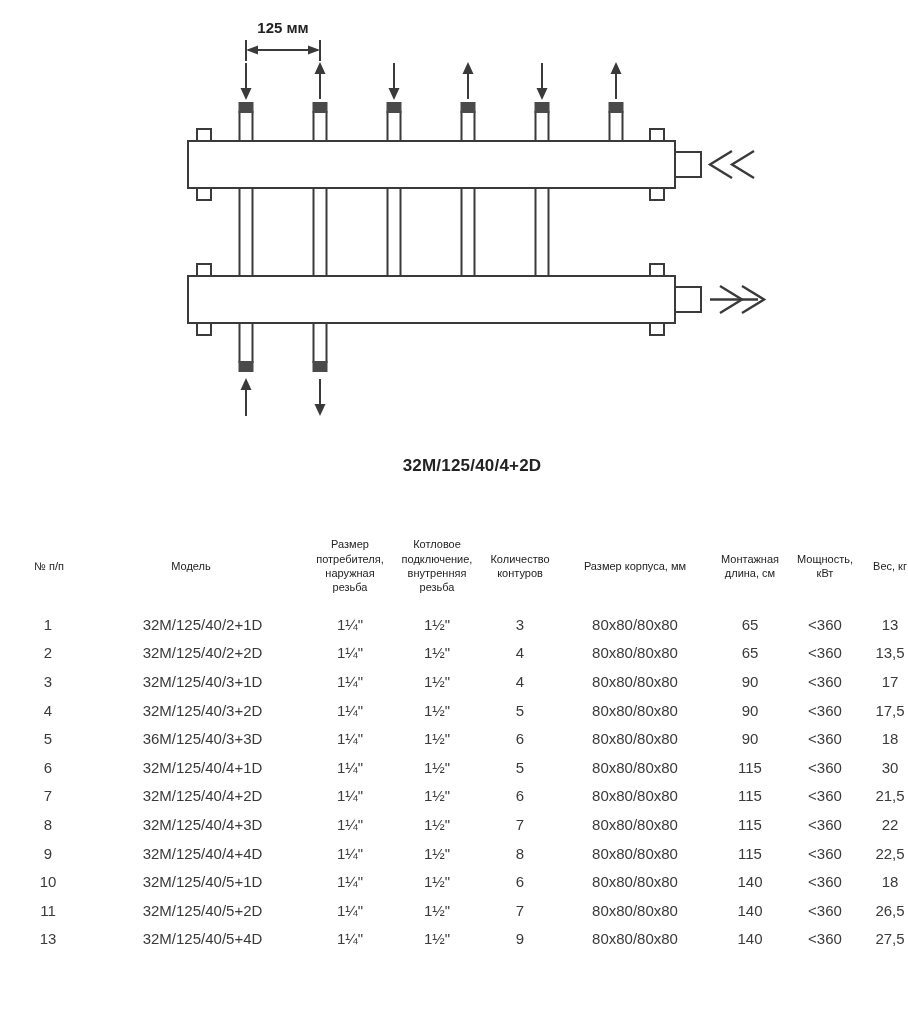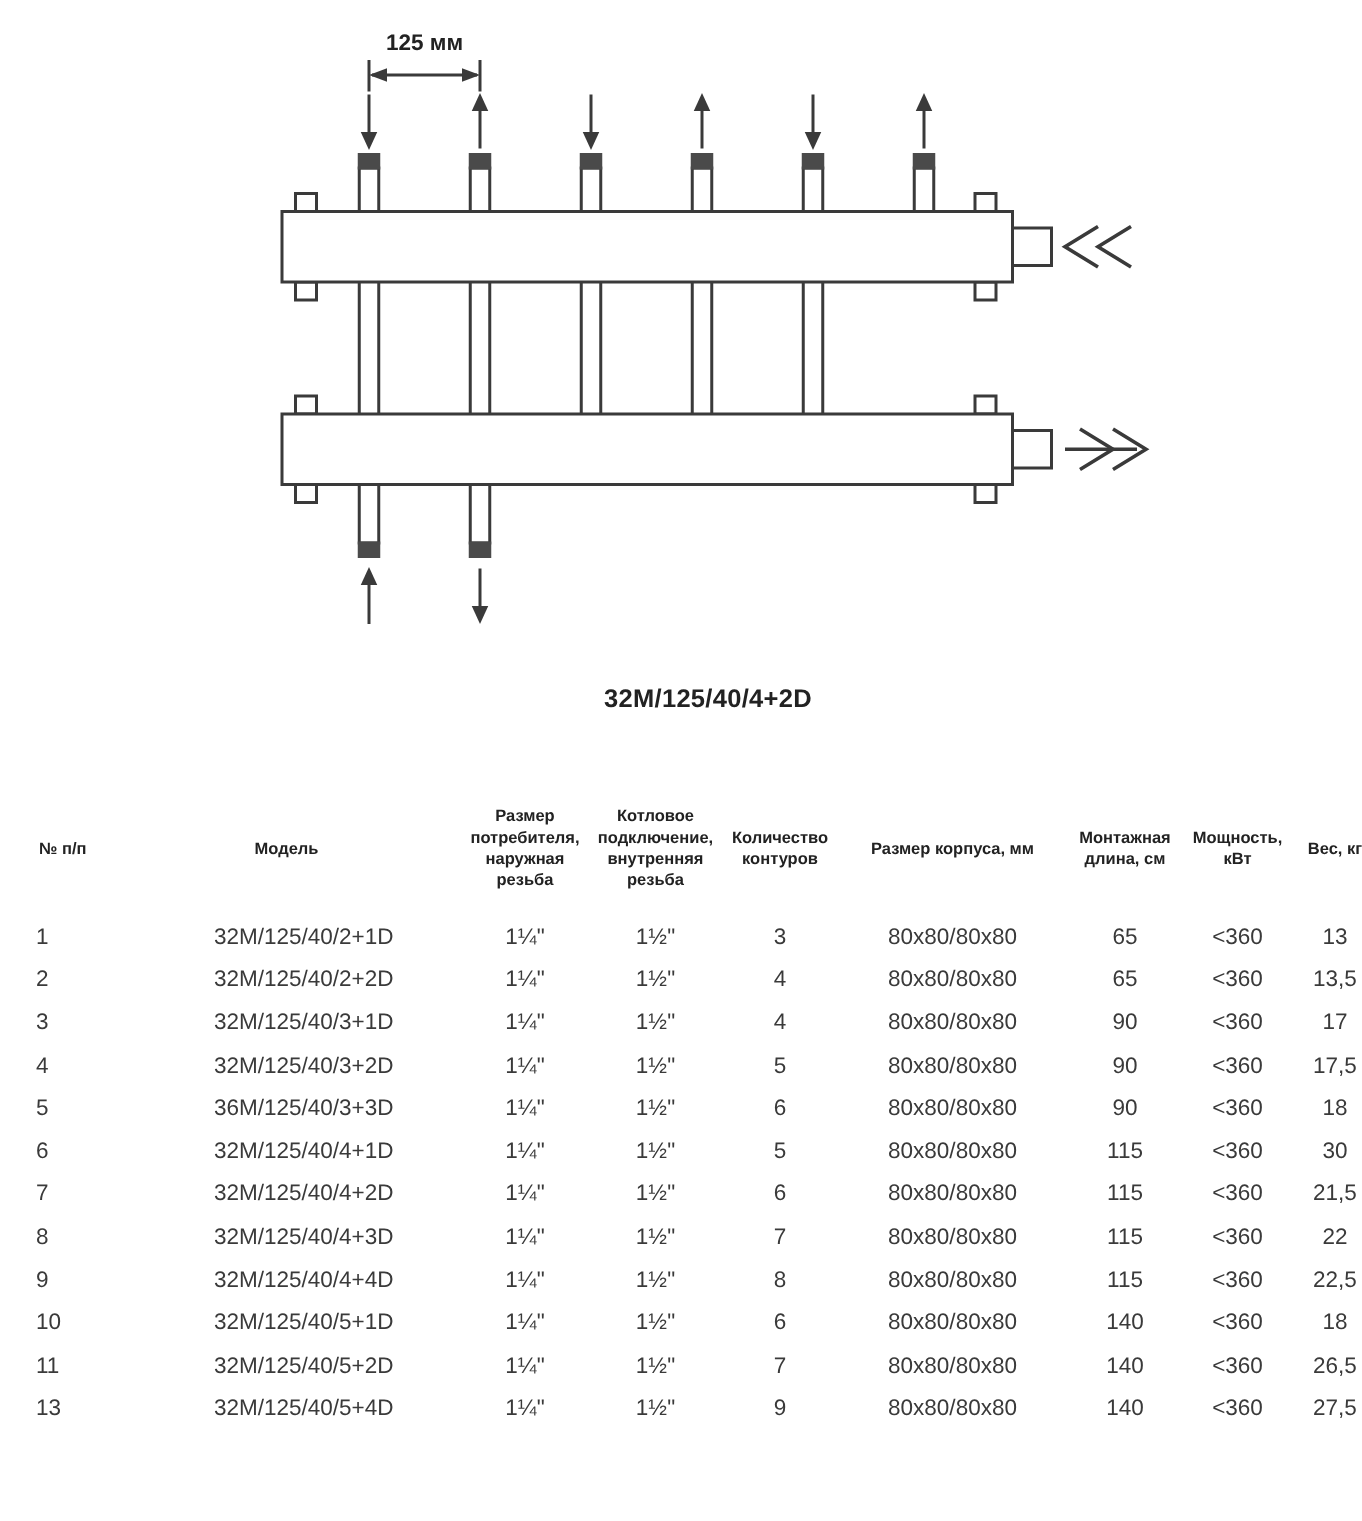--- a/index.html
+++ b/index.html
@@ -23,34 +23,34 @@
     width: 896px;
     margin: 46px auto 0 auto;
     border-collapse: collapse;
     table-layout: fixed;
   }
   .spec-table th {
     height: 88px;
     vertical-align: middle;
     text-align: center;
     font-size: 11px;
-    font-weight: bold;
+    font-weight: normal;
     line-height: 1.3;
     white-space: pre-line;
     color: #222222;
     padding: 0 2px;
   }
   .spec-table td {
     height: 28.6px;
     text-align: center;
     font-size: 15px;
     padding: 0;
     color: #3a3a3a;
   }
-  .spec-table th.h-0, .spec-table td.col-0 { text-align: left; padding-right: 4px; }
+  .spec-table th.h-0, .spec-table td.col-0 { text-align: center; padding-right: 4px; }
   .spec-table td.col-1 { text-align: center; padding-left: 23px; }
 </style>
 </head>
 <body>
 
 <div class="page">
 
   <svg width="908" height="430" viewBox="0 0 908 430">
     <g stroke="#3a3a3a" stroke-width="2" fill="none">
 

